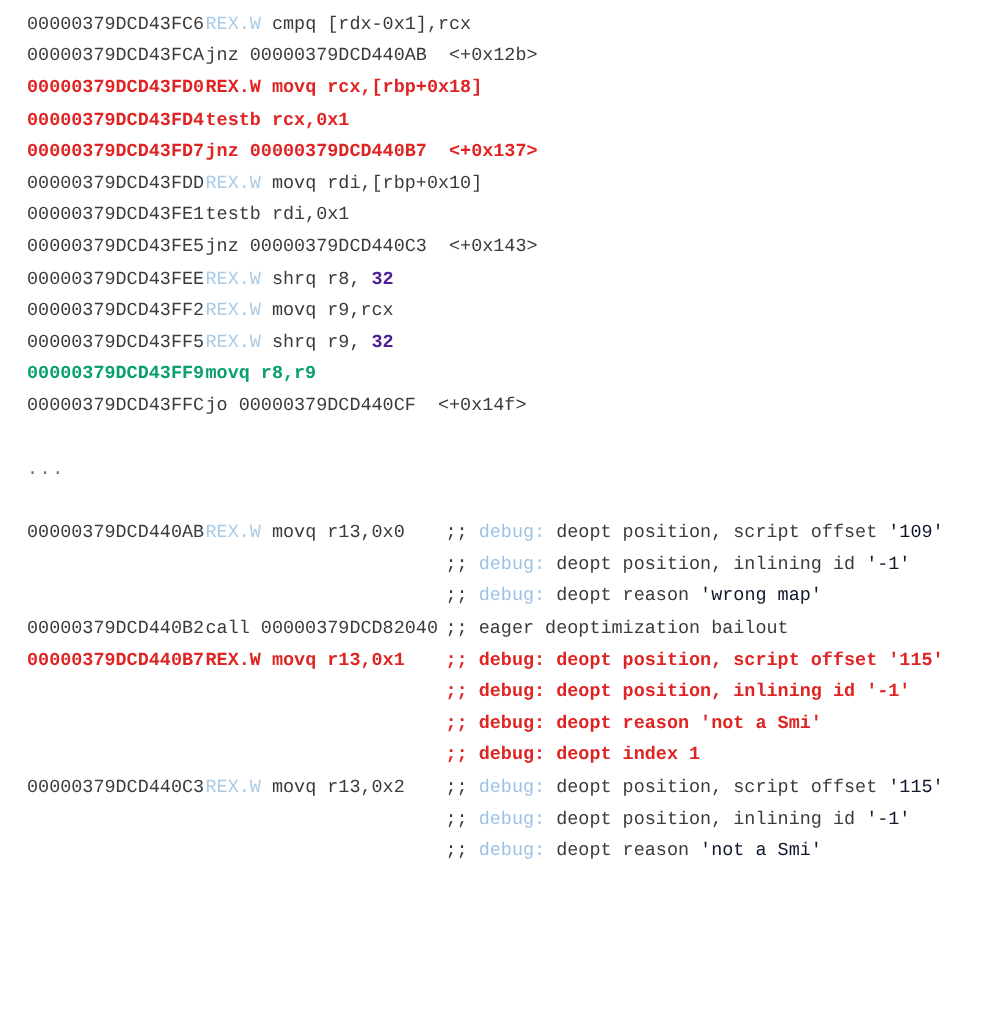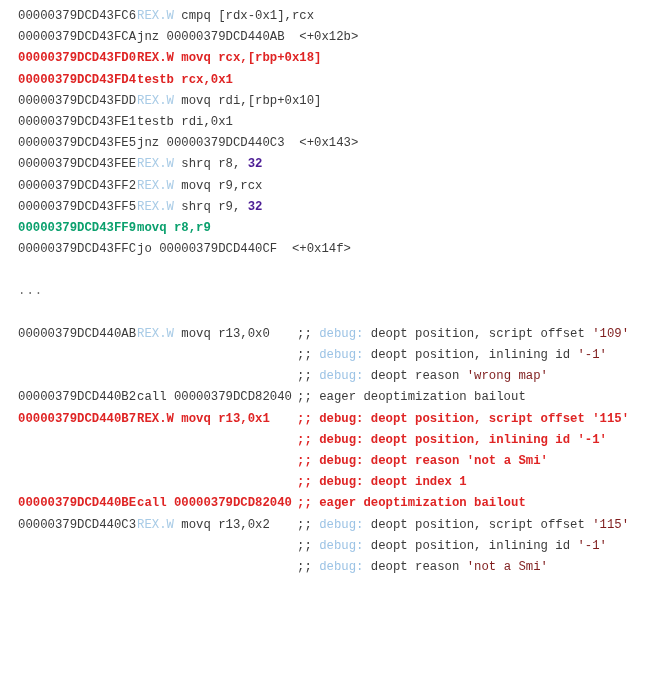--- a/index.html
+++ b/index.html
@@ -41,21 +41,21 @@
     color: #3b3b3b;
   }
   .cmt {
     display: inline-block;
     color: #3b3b3b;
   }
   
   .tok-prefix { color: #a8cbe6; }
   .tok-num    { color: #4c1d95; font-weight: bold; }
   .tok-debug  { color: #9cc3e5; }
-  .tok-quote  { color: #7f1d1d; }
+  .tok-quote  { color: #0f172a; }
   .tok-idx    { color: #a8cbe6; }
 
   
   .row.red  { color: #df2424; font-weight: bold; }
   .row.red .addr,
   .row.red .insn,
   .row.red .cmt,
   .row.red .tok-prefix,
   .row.red .tok-num,
   .row.red .tok-debug,
@@ -77,36 +77,36 @@
   }
 </style>
 </head>
 <body>
 
 <div class="listing">
     <div class="row"><span class="addr">00000379DCD43FC6</span><span class="insn"><span class="tok-prefix">REX.W </span><span>cmpq [rdx-0x1],rcx</span></span></div>
     <div class="row"><span class="addr">00000379DCD43FCA</span><span class="insn"><span>jnz 00000379DCD440AB  &lt;+0x12b&gt;</span></span></div>
     <div class="row red"><span class="addr">00000379DCD43FD0</span><span class="insn"><span class="tok-prefix">REX.W </span><span>movq rcx,[rbp+0x18]</span></span></div>
     <div class="row red"><span class="addr">00000379DCD43FD4</span><span class="insn"><span>testb rcx,0x1</span></span></div>
+    <div class="row red"><span class="addr">00000379DCD43FD7</span><span class="insn"><span>jnz 00000379DCD440B7  &lt;+0x137&gt;</span></span></div>
     <div class="row"><span class="addr">00000379DCD43FDD</span><span class="insn"><span class="tok-prefix">REX.W </span><span>movq rdi,[rbp+0x10]</span></span></div>
     <div class="row"><span class="addr">00000379DCD43FE1</span><span class="insn"><span>testb rdi,0x1</span></span></div>
     <div class="row"><span class="addr">00000379DCD43FE5</span><span class="insn"><span>jnz 00000379DCD440C3  &lt;+0x143&gt;</span></span></div>
     <div class="row"><span class="addr">00000379DCD43FEE</span><span class="insn"><span class="tok-prefix">REX.W </span><span>shrq r8, </span><span class="tok-num">32</span></span></div>
     <div class="row"><span class="addr">00000379DCD43FF2</span><span class="insn"><span class="tok-prefix">REX.W </span><span>movq r9,rcx</span></span></div>
     <div class="row"><span class="addr">00000379DCD43FF5</span><span class="insn"><span class="tok-prefix">REX.W </span><span>shrq r9, </span><span class="tok-num">32</span></span></div>
     <div class="row green"><span class="addr">00000379DCD43FF9</span><span class="insn"><span>movq r8,r9</span></span></div>
     <div class="row"><span class="addr">00000379DCD43FFC</span><span class="insn"><span>jo 00000379DCD440CF  &lt;+0x14f&gt;</span></span></div>
     <div class="row gap">&nbsp;</div>
     <div class="row"><span class="ellipsis">...</span></div>
     <div class="row gap">&nbsp;</div>
     <div class="row"><span class="addr">00000379DCD440AB</span><span class="insn"><span class="tok-prefix">REX.W </span><span>movq r13,0x0</span></span><span class="cmt"><span>;; </span><span class="tok-debug">debug: </span><span>deopt position, script offset </span><span class="tok-quote">'109'</span></span></div>
     <div class="row"><span class="addr"></span><span class="insn"></span><span class="cmt"><span>;; </span><span class="tok-debug">debug: </span><span>deopt position, inlining id </span><span class="tok-quote">'-1'</span></span></div>
     <div class="row"><span class="addr"></span><span class="insn"></span><span class="cmt"><span>;; </span><span class="tok-debug">debug: </span><span>deopt reason </span><span class="tok-quote">'wrong map'</span></span></div>
     <div class="row"><span class="addr">00000379DCD440B2</span><span class="insn"><span>call 00000379DCD82040</span></span><span class="cmt"><span>;; eager deoptimization bailout</span></span></div>
     <div class="row red"><span class="addr">00000379DCD440B7</span><span class="insn"><span class="tok-prefix">REX.W </span><span>movq r13,0x1</span></span><span class="cmt"><span>;; </span><span class="tok-debug">debug: </span><span>deopt position, script offset </span><span class="tok-quote">'115'</span></span></div>
     <div class="row red"><span class="addr"></span><span class="insn"></span><span class="cmt"><span>;; </span><span class="tok-debug">debug: </span><span>deopt position, inlining id </span><span class="tok-quote">'-1'</span></span></div>
     <div class="row red"><span class="addr"></span><span class="insn"></span><span class="cmt"><span>;; </span><span class="tok-debug">debug: </span><span>deopt reason </span><span class="tok-quote">'not a Smi'</span></span></div>
     <div class="row red"><span class="addr"></span><span class="insn"></span><span class="cmt"><span>;; </span><span class="tok-debug">debug: </span><span>deopt index </span><span class="tok-idx">1</span></span></div>
-    <div class="row red"><span class="addr">00000379DCD440BE</span><span class="insn"><span>call 00000379DCD82040</span></span><span class="cmt"><span>;; eager deoptimization bailout</span></span></div>
     <div class="row"><span class="addr">00000379DCD440C3</span><span class="insn"><span class="tok-prefix">REX.W </span><span>movq r13,0x2</span></span><span class="cmt"><span>;; </span><span class="tok-debug">debug: </span><span>deopt position, script offset </span><span class="tok-quote">'115'</span></span></div>
     <div class="row"><span class="addr"></span><span class="insn"></span><span class="cmt"><span>;; </span><span class="tok-debug">debug: </span><span>deopt position, inlining id </span><span class="tok-quote">'-1'</span></span></div>
     <div class="row"><span class="addr"></span><span class="insn"></span><span class="cmt"><span>;; </span><span class="tok-debug">debug: </span><span>deopt reason </span><span class="tok-quote">'not a Smi'</span></span></div>
   </div>
 
 </body></html>

